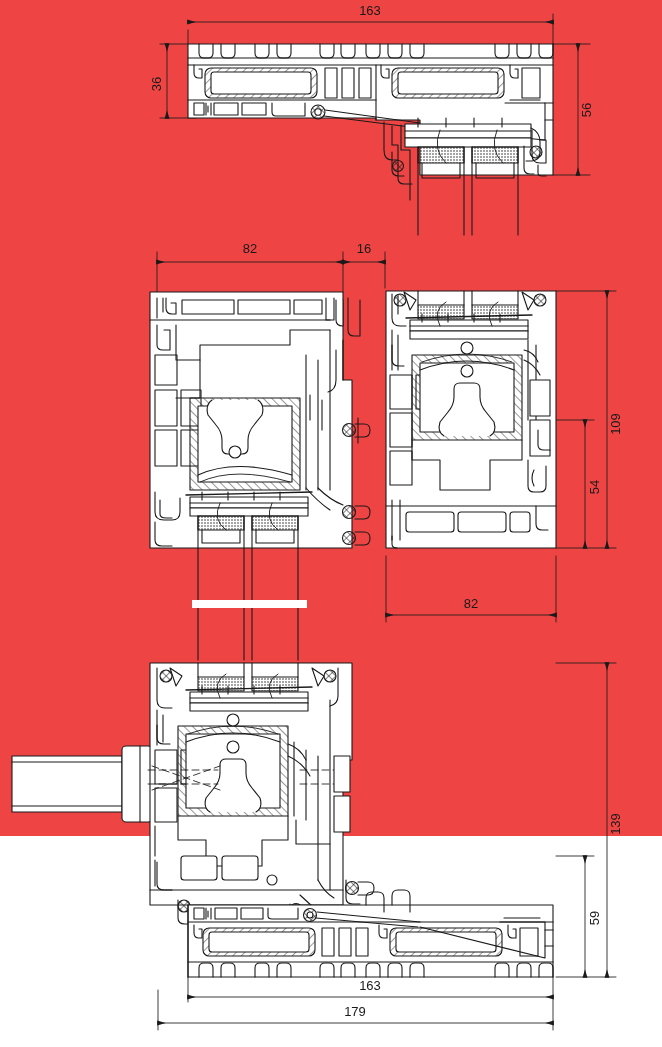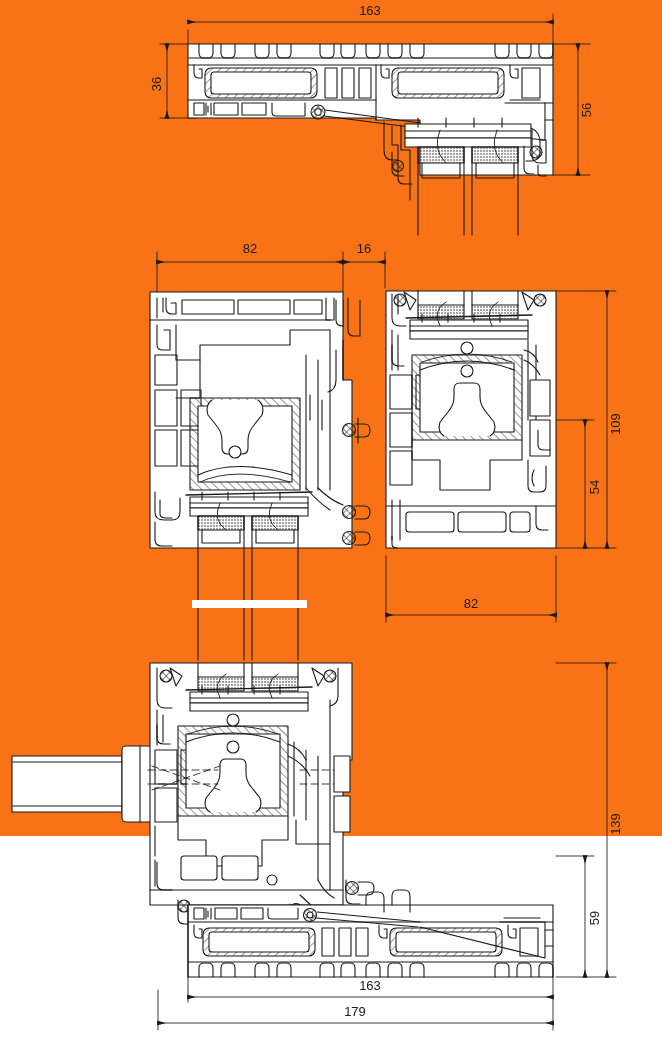--- a/index.html
+++ b/index.html
@@ -1,19 +1,19 @@
 <!DOCTYPE html>
 <html><head>
 <meta charset="utf-8">
 <title>Profile Cross-Section Drawing</title>
 <style>
   html,body{margin:0;padding:0;background:#ffffff;}
   body{width:662px;height:1047px;position:relative;overflow:hidden;
        font-family:"Liberation Sans", sans-serif;}
-  #sheet{position:absolute;left:0;top:0;width:662px;height:836px;background:#f97316;}
+  #sheet{position:absolute;left:0;top:0;width:662px;height:836px;background:#ef4444;}
   svg{display:block;}
   .dimtext{font-family:"Liberation Sans", sans-serif;font-size:13px;fill:#1a1a1a;
            text-anchor:middle;dominant-baseline:middle;}
 </style>
 </head>
 <body>
 
 <div id="sheet">
 <svg width="662" height="1047" viewBox="0 0 662 1047">
   <defs>

